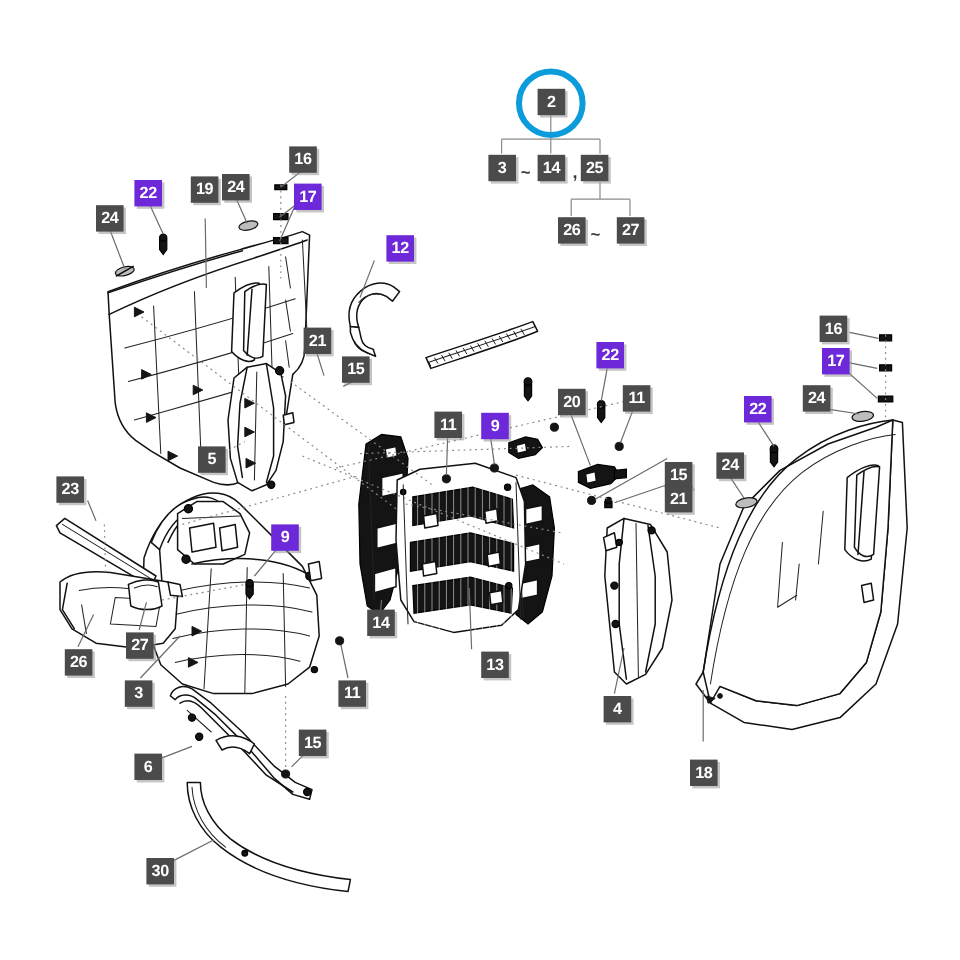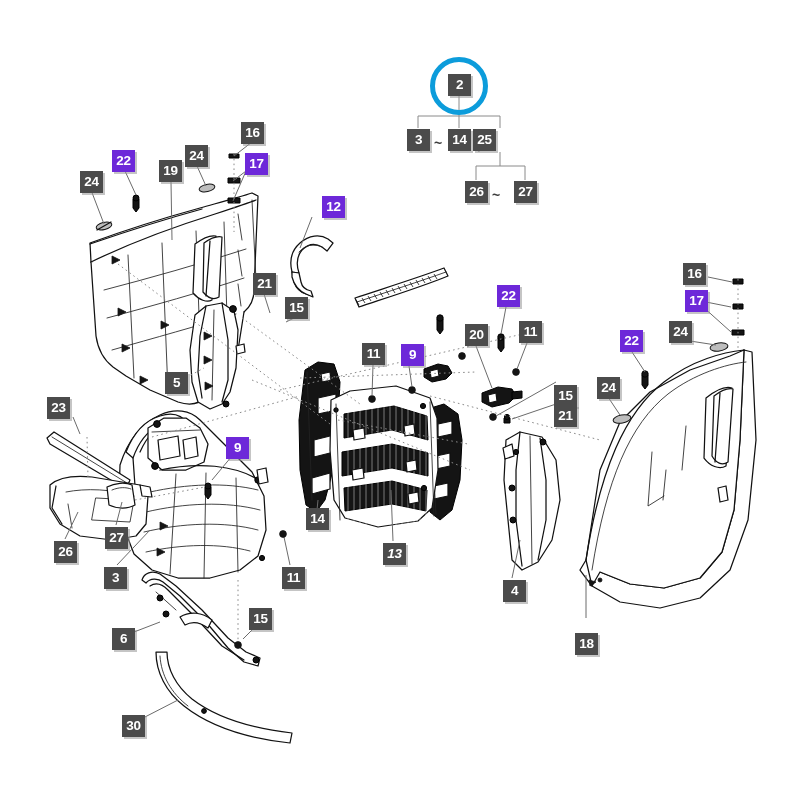--- a/index.html
+++ b/index.html
@@ -437,30 +437,30 @@
   </svg>
 
   <div class="ring" style="left:430px; top:57px; width:58px; height:58px;"></div>
 
   <div class="label dark" style="left:448px; top:74px;">2</div>
 
   <div class="label dark" style="left:407px; top:129px;">3</div>
   <div class="sep" style="left:434px; top:136px;">~</div>
   <div class="label dark" style="left:448px; top:129px;">14</div>
   <div class="sep comma" style="left:477px; top:136px;">,</div>
-  <div class="label dark" style="left:473px; top:129px;">25</div>
+  <div class="label dark" style="left:484px; top:129px;">25</div>
 
   <div class="label dark" style="left:465px; top:181px;">26</div>
   <div class="sep" style="left:492px; top:188px;">~</div>
   <div class="label dark" style="left:514px; top:181px;">27</div>
 
   <div id="callout-layer">
       <div class="label dark" style="left: 80px; top: 171px;">24</div>
       <div class="label cyan" style="left: 112px; top: 150px;">22</div>
-      <div class="label dark" style="left: 159px; top: 160px; text-align: right;">19</div>
+      <div class="label dark" style="left: 159px; top: 147px; text-align: right;">19</div>
       <div class="label dark" style="left: 185px; top: 145px;">24</div>
       <div class="label dark" style="left: 241px; top: 122px;">16</div>
       <div class="label cyan" style="left: 245px; top: 153px;">17</div>
       <div class="label cyan" style="left: 302px; top: 196px; margin-left: 20px;">12</div>
       <div class="label dark" style="left: 253px; top: 273px;">21</div>
       <div class="label dark" style="left: 285px; top: 297px;">15</div>
       <div class="label dark" style="left: 165px; top: 372px;">5</div>
       <div class="label dark" style="left: 47px; top: 397px;">23</div>
       <div class="label dark" style="left: 54px; top: 541px;">26</div>
       <div class="label dark" style="left: 105px; top: 527px;">27</div>
@@ -469,21 +469,21 @@
       <div class="label dark" style="left: 282px; top: 567px;">11</div>
       <div class="label dark" style="left: 112px; top: 628px;">6</div>
       <div class="label dark" style="left: 249px; top: 608px;">15</div>
       <div class="label dark" style="left: 122px; top: 715px;">30</div>
       <div class="label dark" style="left: 362px; top: 343px;">11</div>
       <div class="label cyan" style="left: 401px; top: 344px;">9</div>
       <div class="label dark" style="left: 465px; top: 324px;">20</div>
       <div class="label cyan" style="left: 497px; top: 285px;">22</div>
       <div class="label dark" style="left: 519px; top: 321px;">11</div>
       <div class="label dark" style="left: 306px; top: 508px;">14</div>
-      <div class="label dark" style="left: 383px; top: 543px; font-style: italic;">13</div>
+      <div class="label dark" style="left: 401px; top: 543px;">13</div>
       <div class="label dark" style="left: 554px; top: 385px;">15</div>
       <div class="label dark" style="left: 554px; top: 405px;">21</div>
       <div class="label dark" style="left: 503px; top: 580px;">4</div>
       <div class="label dark" style="left: 683px; top: 263px;">16</div>
       <div class="label cyan" style="left: 685px; top: 290px;">17</div>
       <div class="label dark" style="left: 669px; top: 321px;">24</div>
       <div class="label cyan" style="left: 620px; top: 330px;">22</div>
       <div class="label dark" style="left: 597px; top: 377px;">24</div>
       <div class="label dark" style="left: 575px; top: 621px; margin-top: 12px;">18</div>
     </div>

